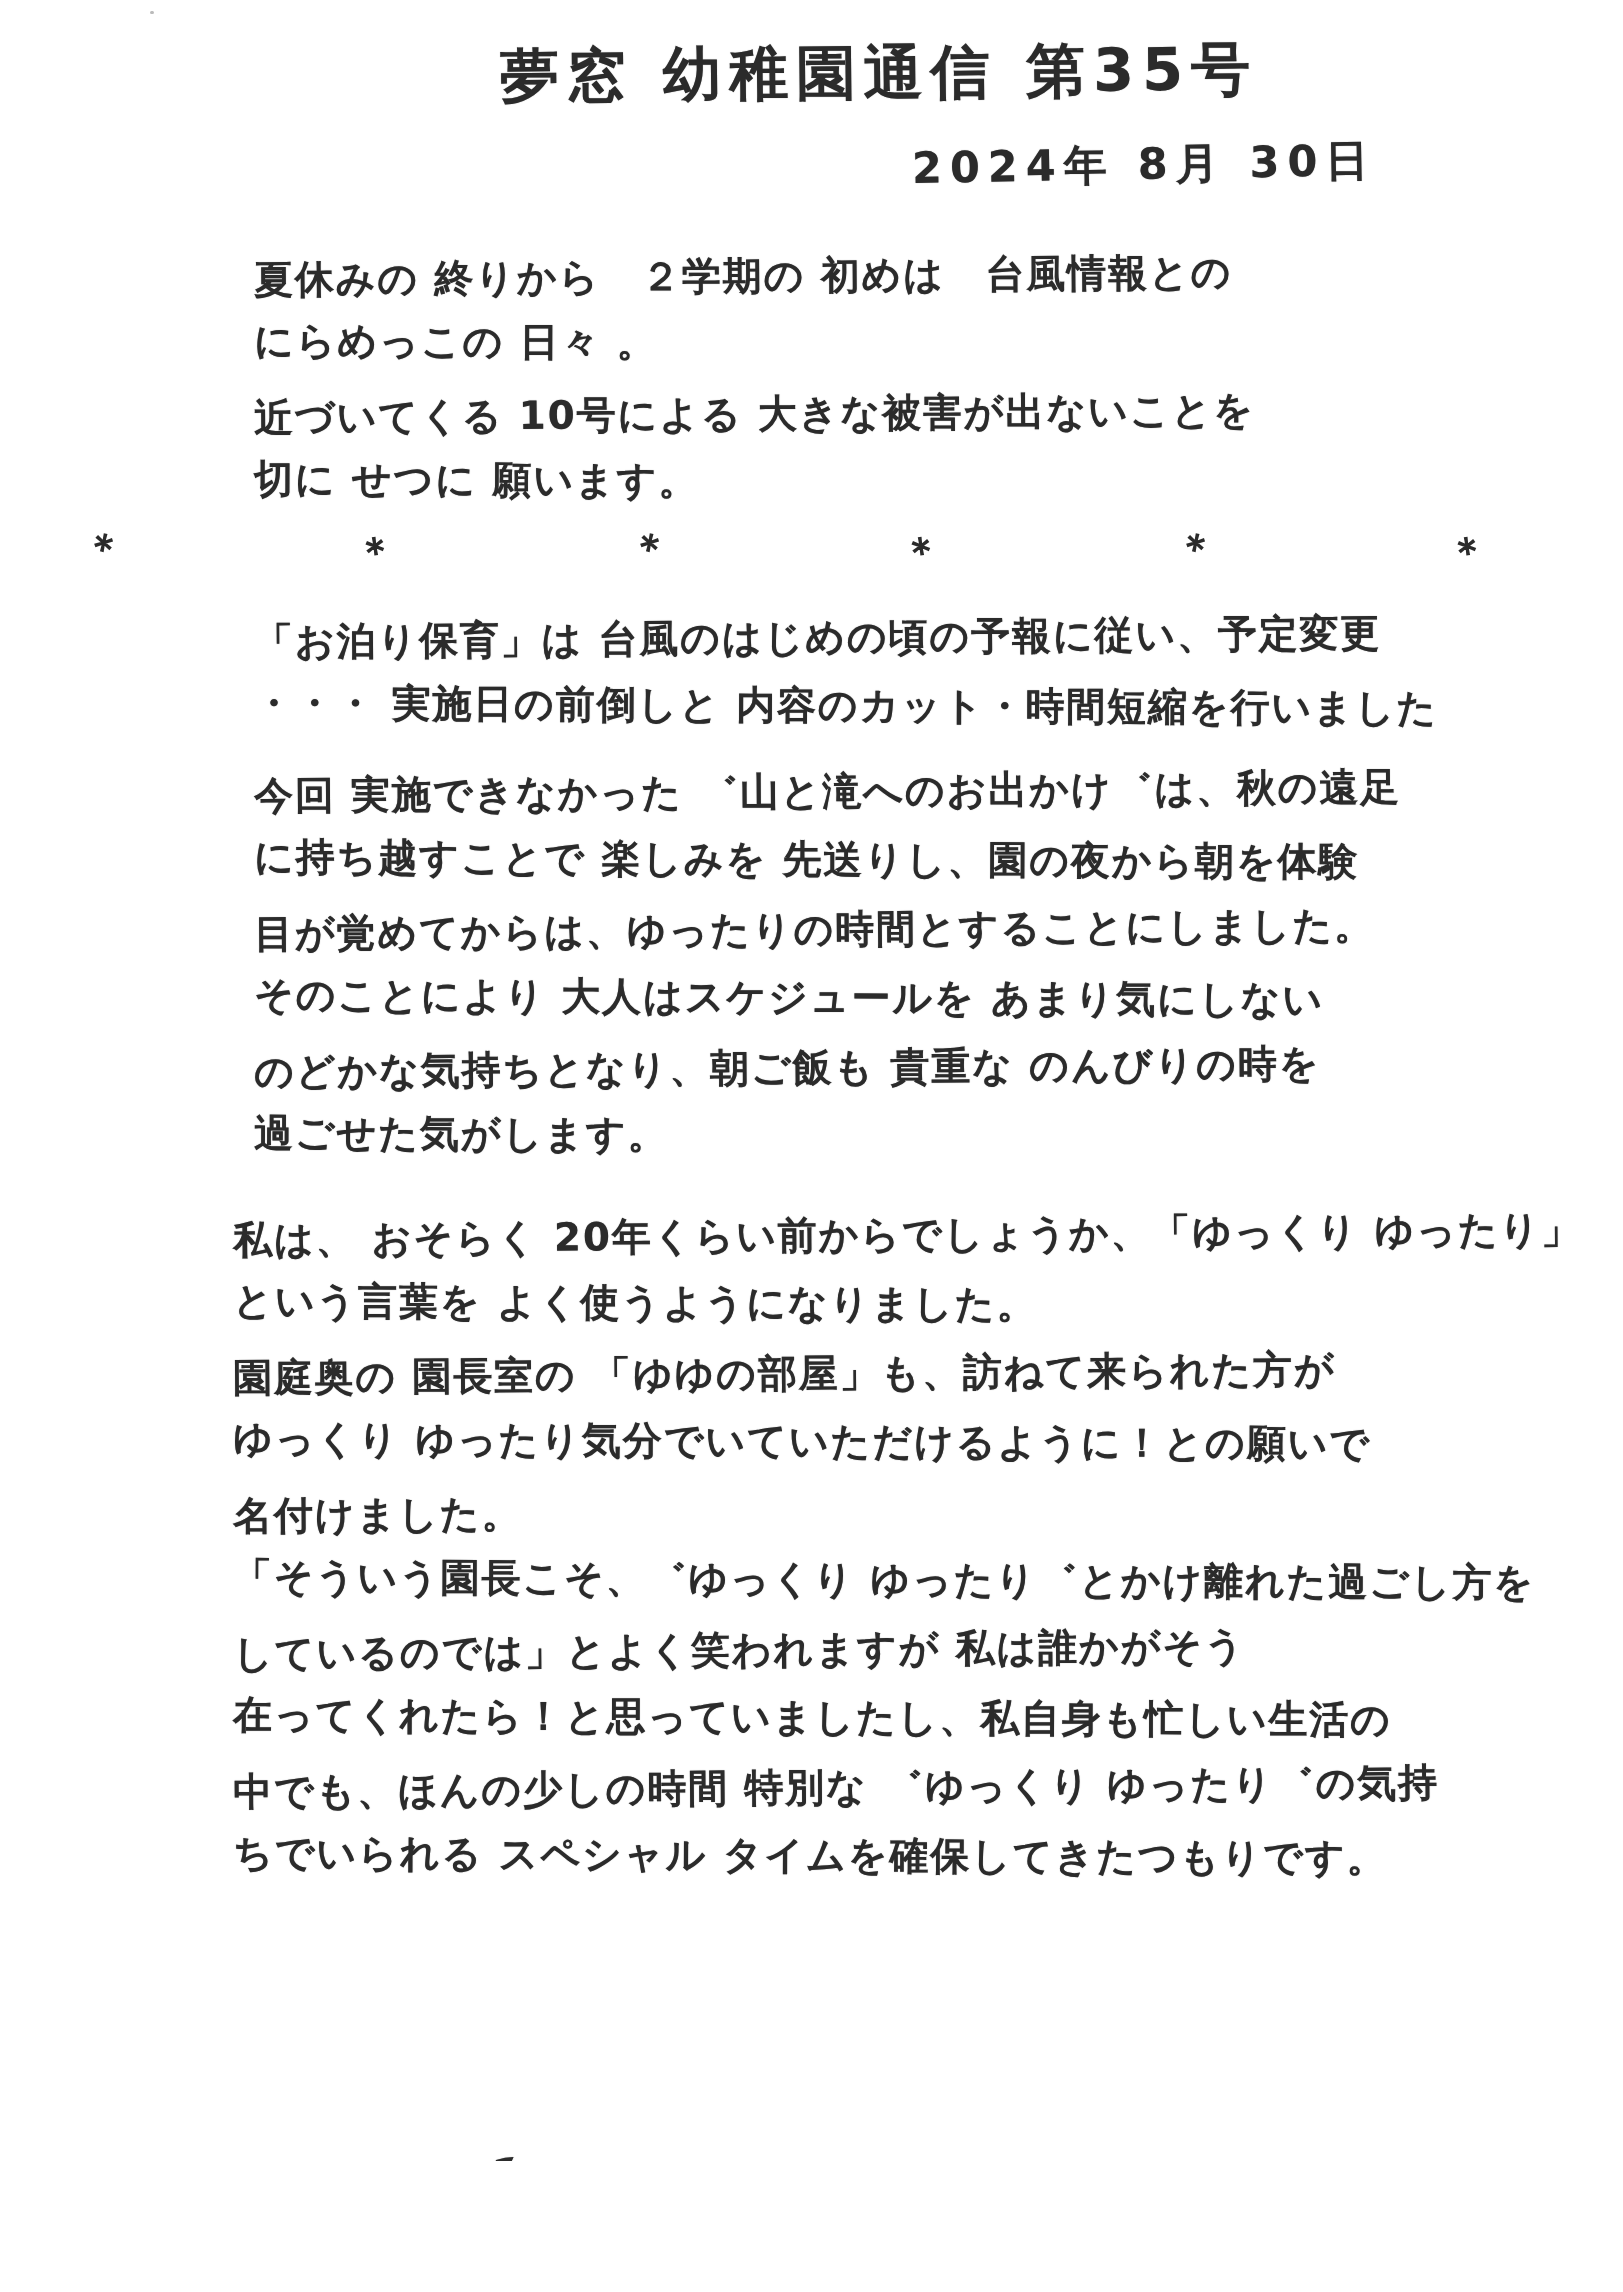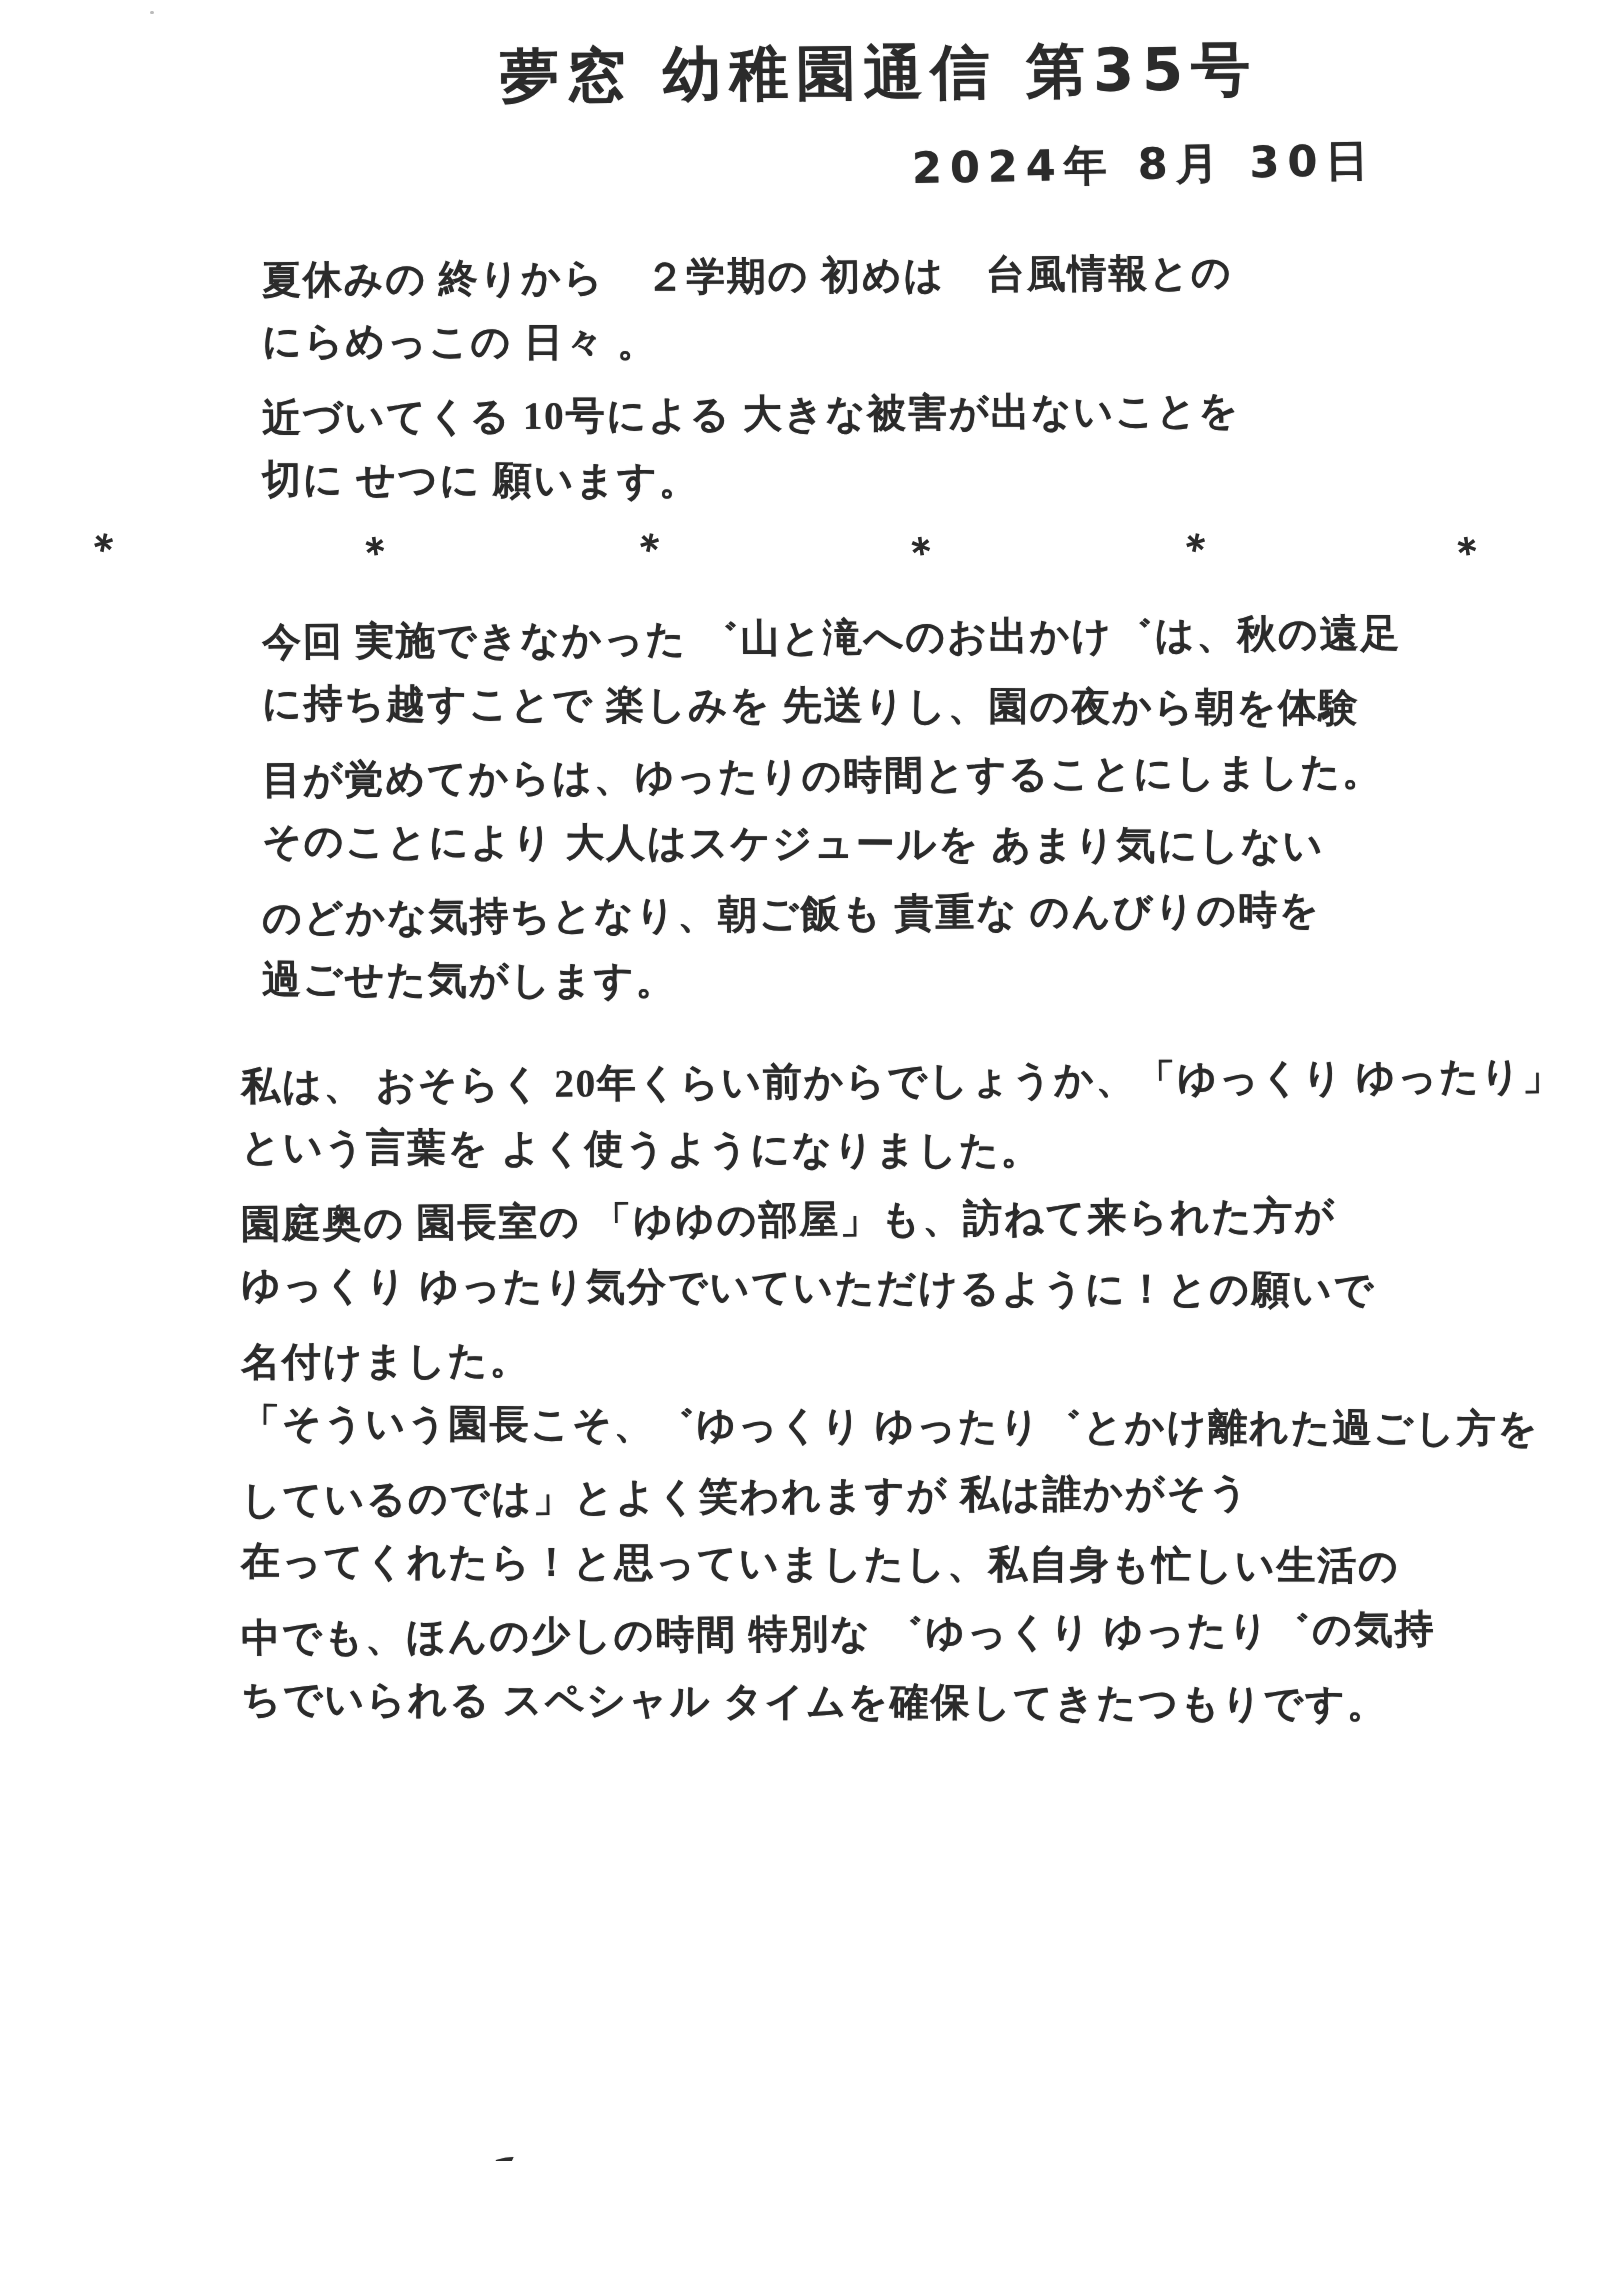--- a/index.html
+++ b/index.html
@@ -43,24 +43,23 @@
   .doc-date {
     position: absolute;
     left: 912px;
     top: 136px;
     font-size: 43px;
     letter-spacing: 8px;
     transform: rotate(-1deg);
   }
   .body-text {
     position: absolute;
-    left: 262px;
+    left: 254px;
     top: 240px;
     width: 1308px;
-    font-family: Liberation Serif, serif;
   }
   .line {
     font-size: 39px;
     line-height: 69px;
     letter-spacing: 1.8px;
   }
   .line:nth-child(odd)  { transform: rotate(-0.45deg); }
   .line:nth-child(even) { transform: rotate(0.25deg); }
   .para { margin: 0 0 30px 0; }
   .para-1 { margin-bottom: 86px; }   
@@ -111,20 +110,24 @@
   <div class="body-text">
 
     <div class="para para-1">
       <div class="hand line">夏休みの 終りから　２学期の 初めは　台風情報との</div>
       <div class="hand line">にらめっこの 日々 。</div>
       <div class="hand line">近づいてくる 10号による 大きな被害が出ないことを</div>
       <div class="hand line">切に せつに 願います。</div>
     </div>
 
 
+    <div class="para para-3">
+      <div class="hand line">「お泊り保育」は 台風のはじめの頃の予報に従い、予定変更</div>
+      <div class="hand line">・・・ 実施日の前倒しと 内容のカット・時間短縮を行いました</div>
+    </div>
 
     <div class="para para-4">
       <div class="hand line">今回 実施できなかった ゛山と滝へのお出かけ゛は、秋の遠足</div>
       <div class="hand line">に持ち越すことで 楽しみを 先送りし、園の夜から朝を体験</div>
       <div class="hand line">目が覚めてからは、ゆったりの時間とすることにしました。</div>
       <div class="hand line">そのことにより 大人はスケジュールを あまり気にしない</div>
       <div class="hand line">のどかな気持ちとなり、朝ご飯も 貴重な のんびりの時を</div>
       <div class="hand line">過ごせた気がします。</div>
     </div>
 

